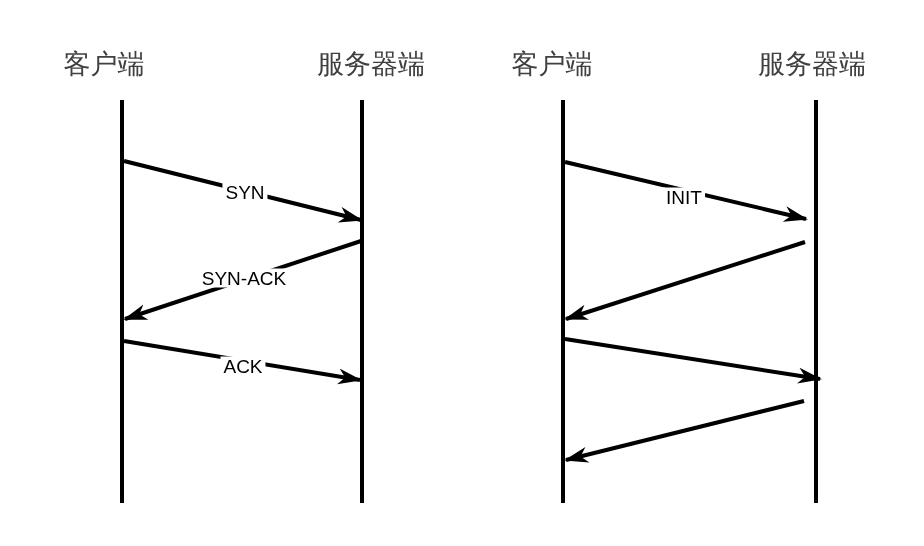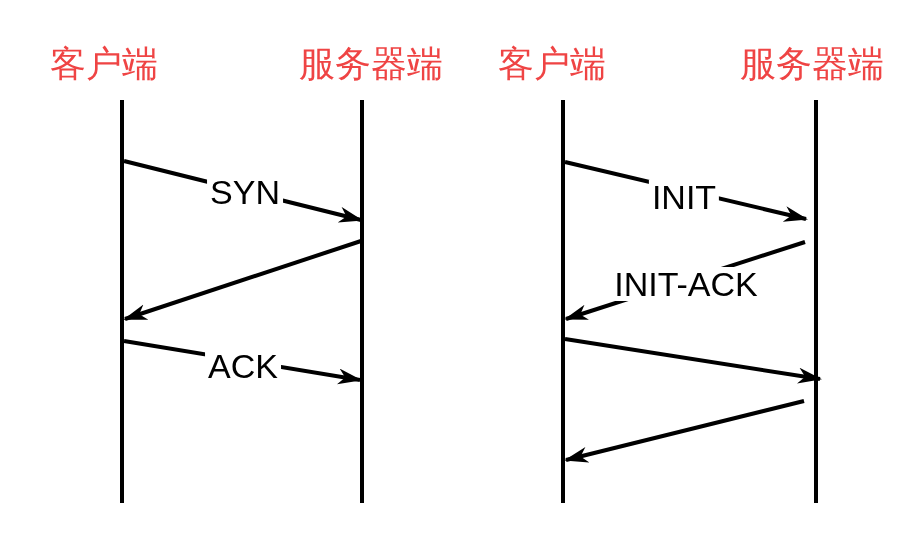--- a/index.html
+++ b/index.html
@@ -18,29 +18,29 @@
   .diagram-svg {
     position: absolute;
     left: 0;
     top: 0;
     width: 924px;
     height: 546px;
   }
   .actor-label {
     position: absolute;
     transform: translate(-50%, -50%);
-    font-size: 36px;
-    color: #ef4444;
+    font-size: 27px;
+    color: #404040;
     white-space: nowrap;
     line-height: 1;
   }
   .msg-label {
     position: absolute;
     transform: translate(-50%, -50%);
-    font-size: 34px;
+    font-size: 19px;
     color: #000000;
     background: #ffffff;
     padding: 0 3px;
     white-space: nowrap;
     line-height: 1;
   }
 </style>
 </head>
 <body>
 
@@ -67,18 +67,18 @@
     <line x1="565" y1="339" x2="820" y2="379" stroke="#000000" stroke-width="4" marker-end="url(#arrow)"></line>
     <line x1="804" y1="401" x2="566" y2="460" stroke="#000000" stroke-width="4" marker-end="url(#arrow)"></line>
   </svg>
 
   <div class="actor-label" style="left:104px; top:64px;">客户端</div>
   <div class="actor-label" style="left:371px; top:64px;">服务器端</div>
   <div class="actor-label" style="left:552px; top:64px;">客户端</div>
   <div class="actor-label" style="left:812px; top:64px;">服务器端</div>
 
   <div class="msg-label" style="left:245px; top:192px;">SYN</div>
+  <div class="msg-label" style="left:244px; top:278px;">SYN-ACK</div>
   <div class="msg-label" style="left:243px; top:366px;">ACK</div>
 
   <div class="msg-label" style="left:684px; top:197px;text-align:right;">INIT</div>
-  <div class="msg-label" style="left:686px; top:284px;">INIT-ACK</div>
 
 </div>
 
 </body></html>

